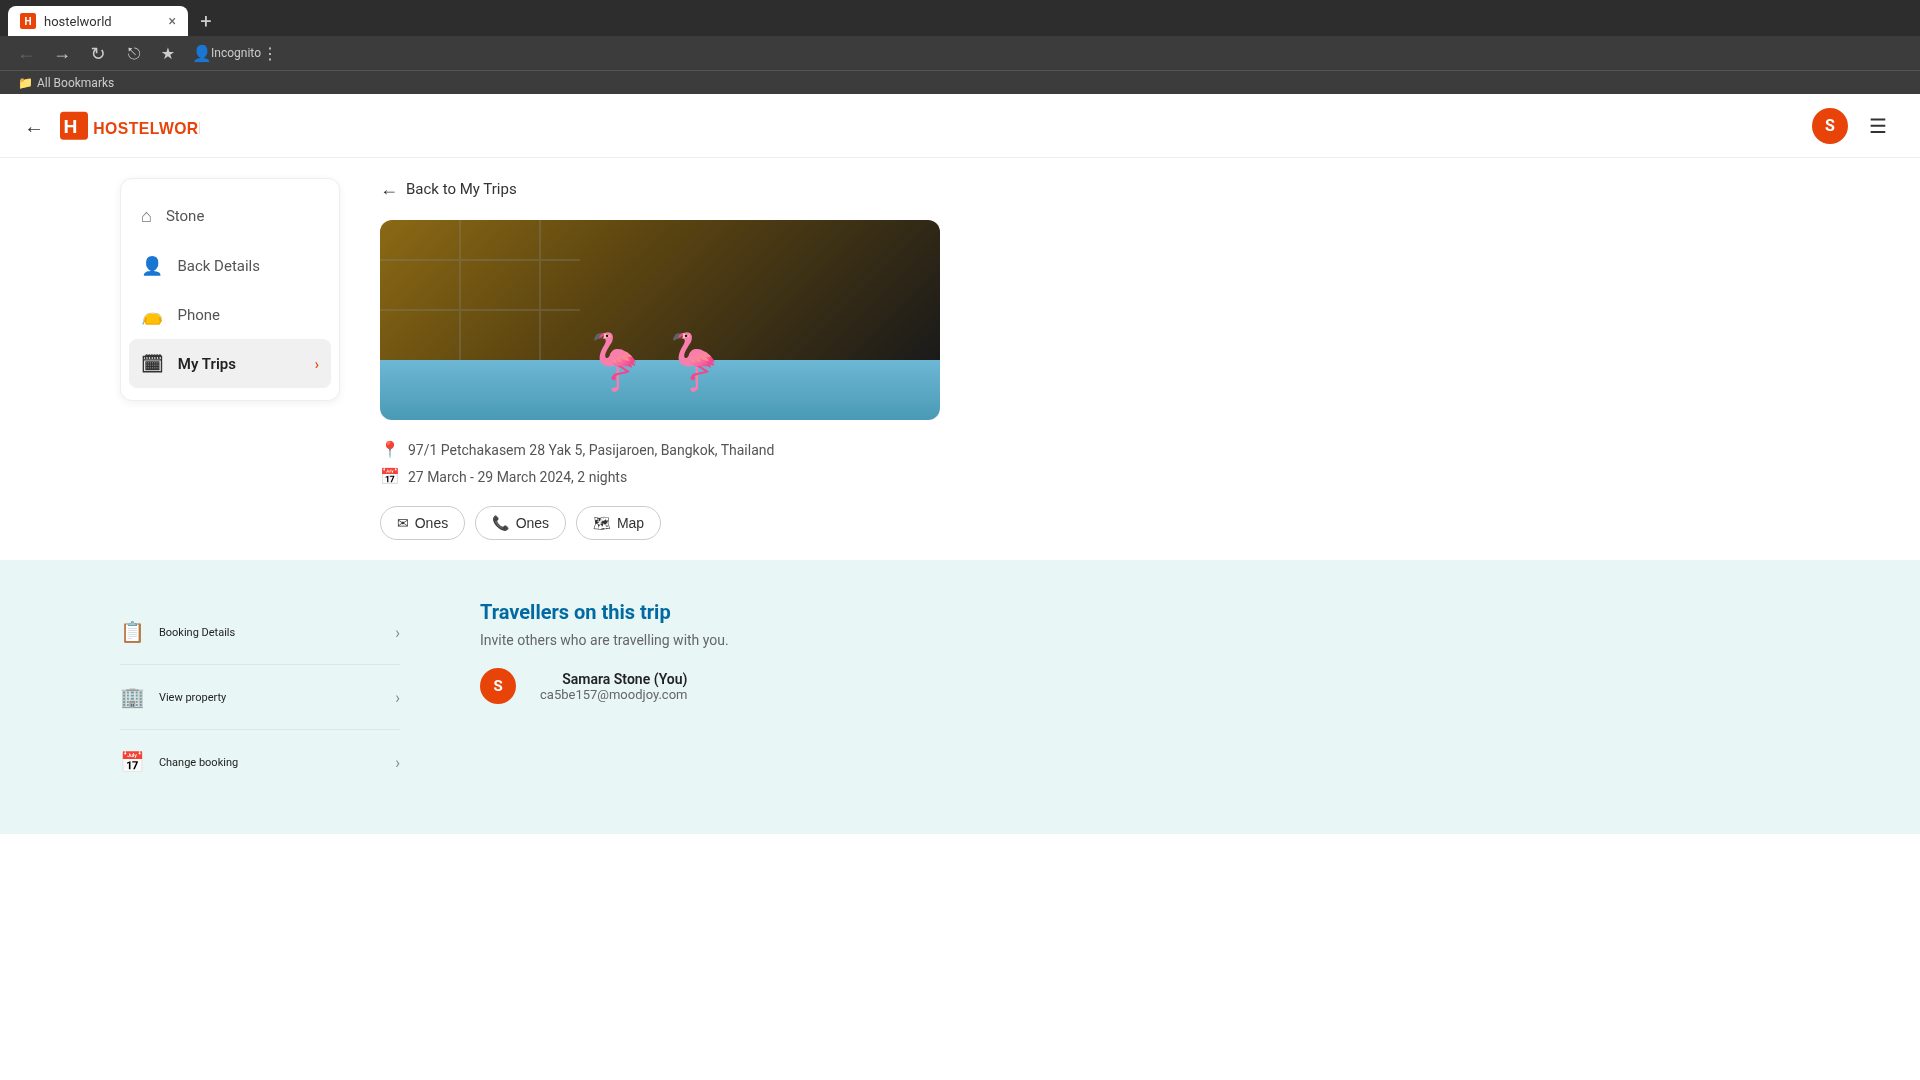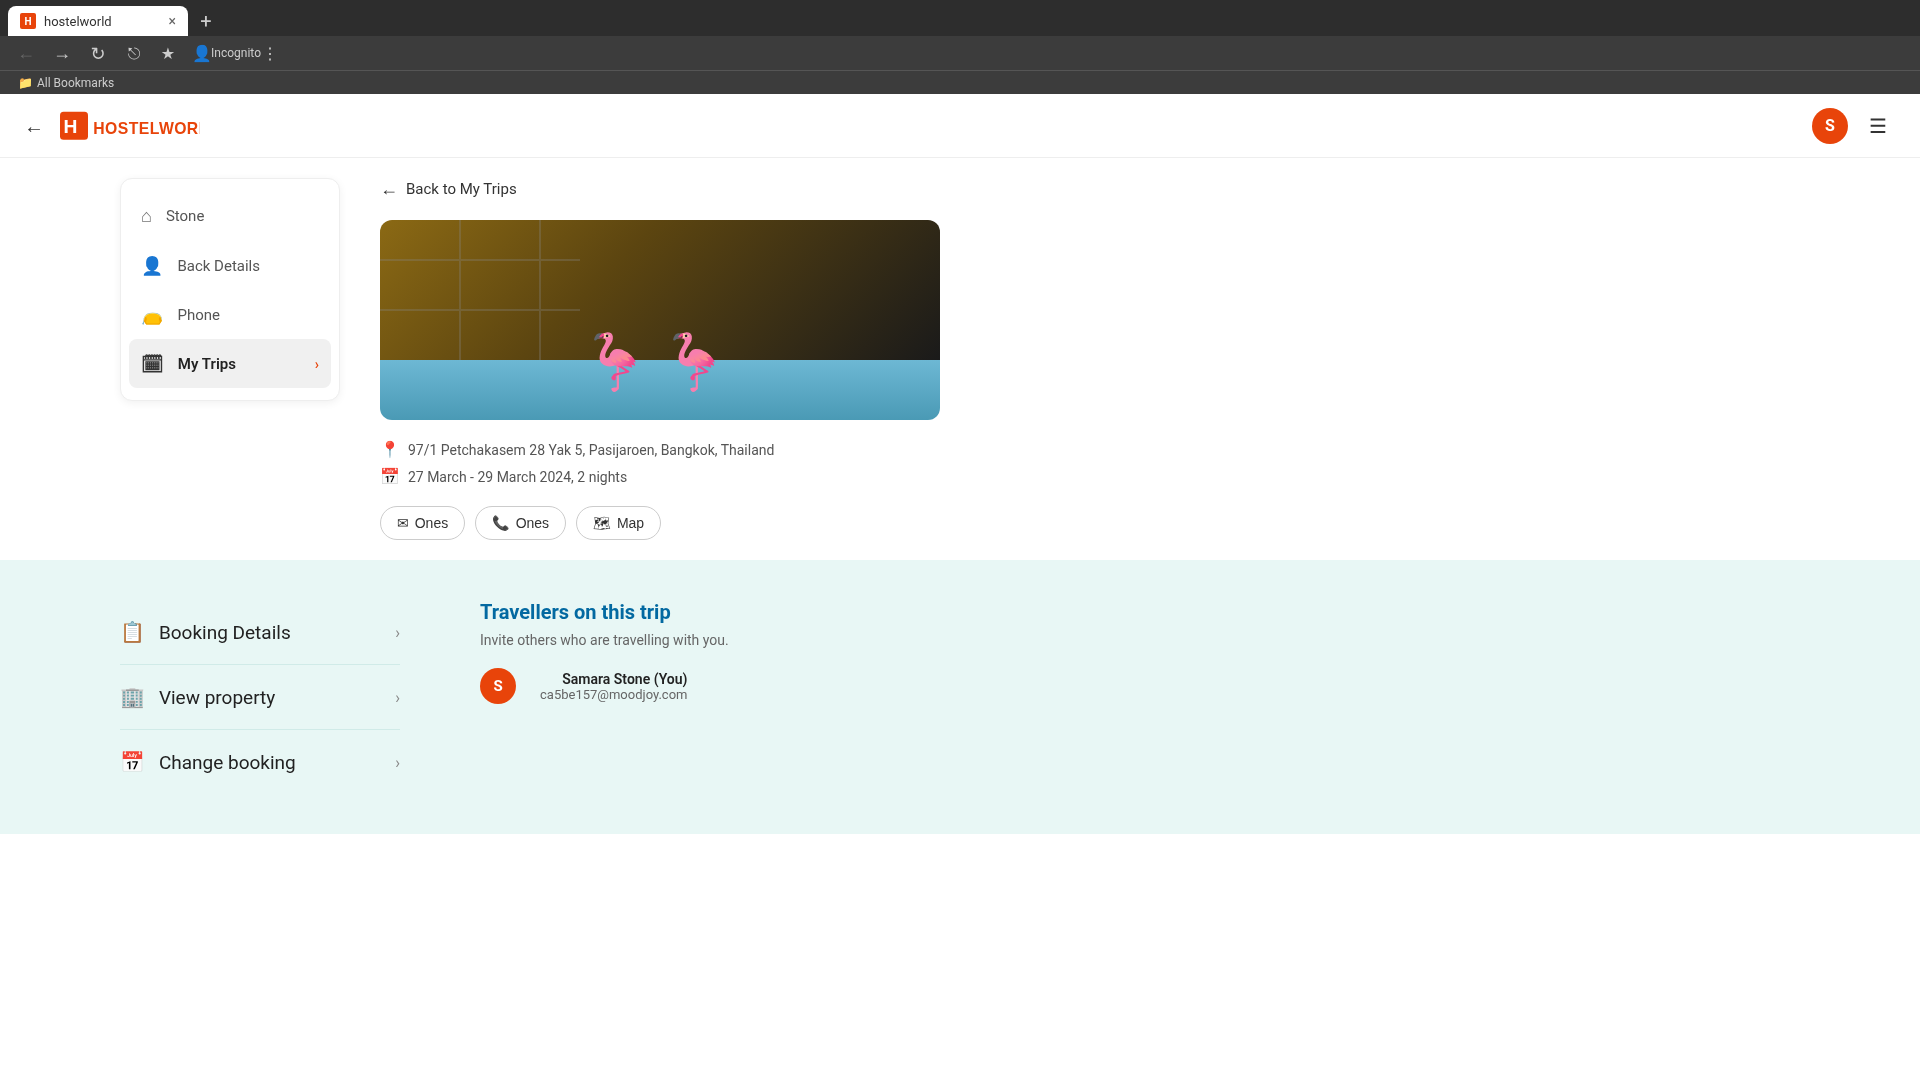--- a/index.html
+++ b/index.html
@@ -60,21 +60,21 @@
     .contact-btn { display: flex; align-items: center; gap: 6px; padding: 8px 16px; border: 1.5px solid #ccc; border-radius: 20px; color: #333; font-size: 14px; cursor: pointer; background: #fff; }
     .contact-btn .btn-icon { font-size: 14px; }
 
     
     .bottom-section { background: #e8f7f5; padding: 40px 120px; display: flex; gap: 80px; }
     .action-list { flex: 1; max-width: 280px; }
     .action-item { display: flex; align-items: center; justify-content: space-between; padding: 20px 0; border-bottom: 1px solid #d0ebe8; cursor: pointer; }
     .action-item:last-child { border-bottom: none; }
     .action-left { display: flex; align-items: center; gap: 14px; }
     .action-icon { font-size: 20px; color: #555; }
-    .action-label { font-size: 19px; color: #222; }
+    .action-label { font-size: 11px; color: #222; }
     .action-chevron { color: #888; font-size: 16px; }
 
     .travellers-section { flex: 1; max-width: 380px; }
     .travellers-title { font-size: 20px; font-weight: 700; color: #0369a1; margin-bottom: 8px; }
     .travellers-desc { font-size: 14px; color: #666; margin-bottom: 20px; }
     .traveller-item { display: flex; align-items: center; gap: 12px; }
     .traveller-avatar { width: 36px; height: 36px; background: #e8440a; border-radius: 50%; display: flex; align-items: center; justify-content: center; color: white; font-weight: bold; font-size: 15px; }
     .traveller-info { display: flex; flex-direction: column; text-align: right; }
     .traveller-name { font-size: 14px; font-weight: 600; color: #222; }
     .traveller-email { font-size: 13px; color: #666; margin-left: 12px; }

